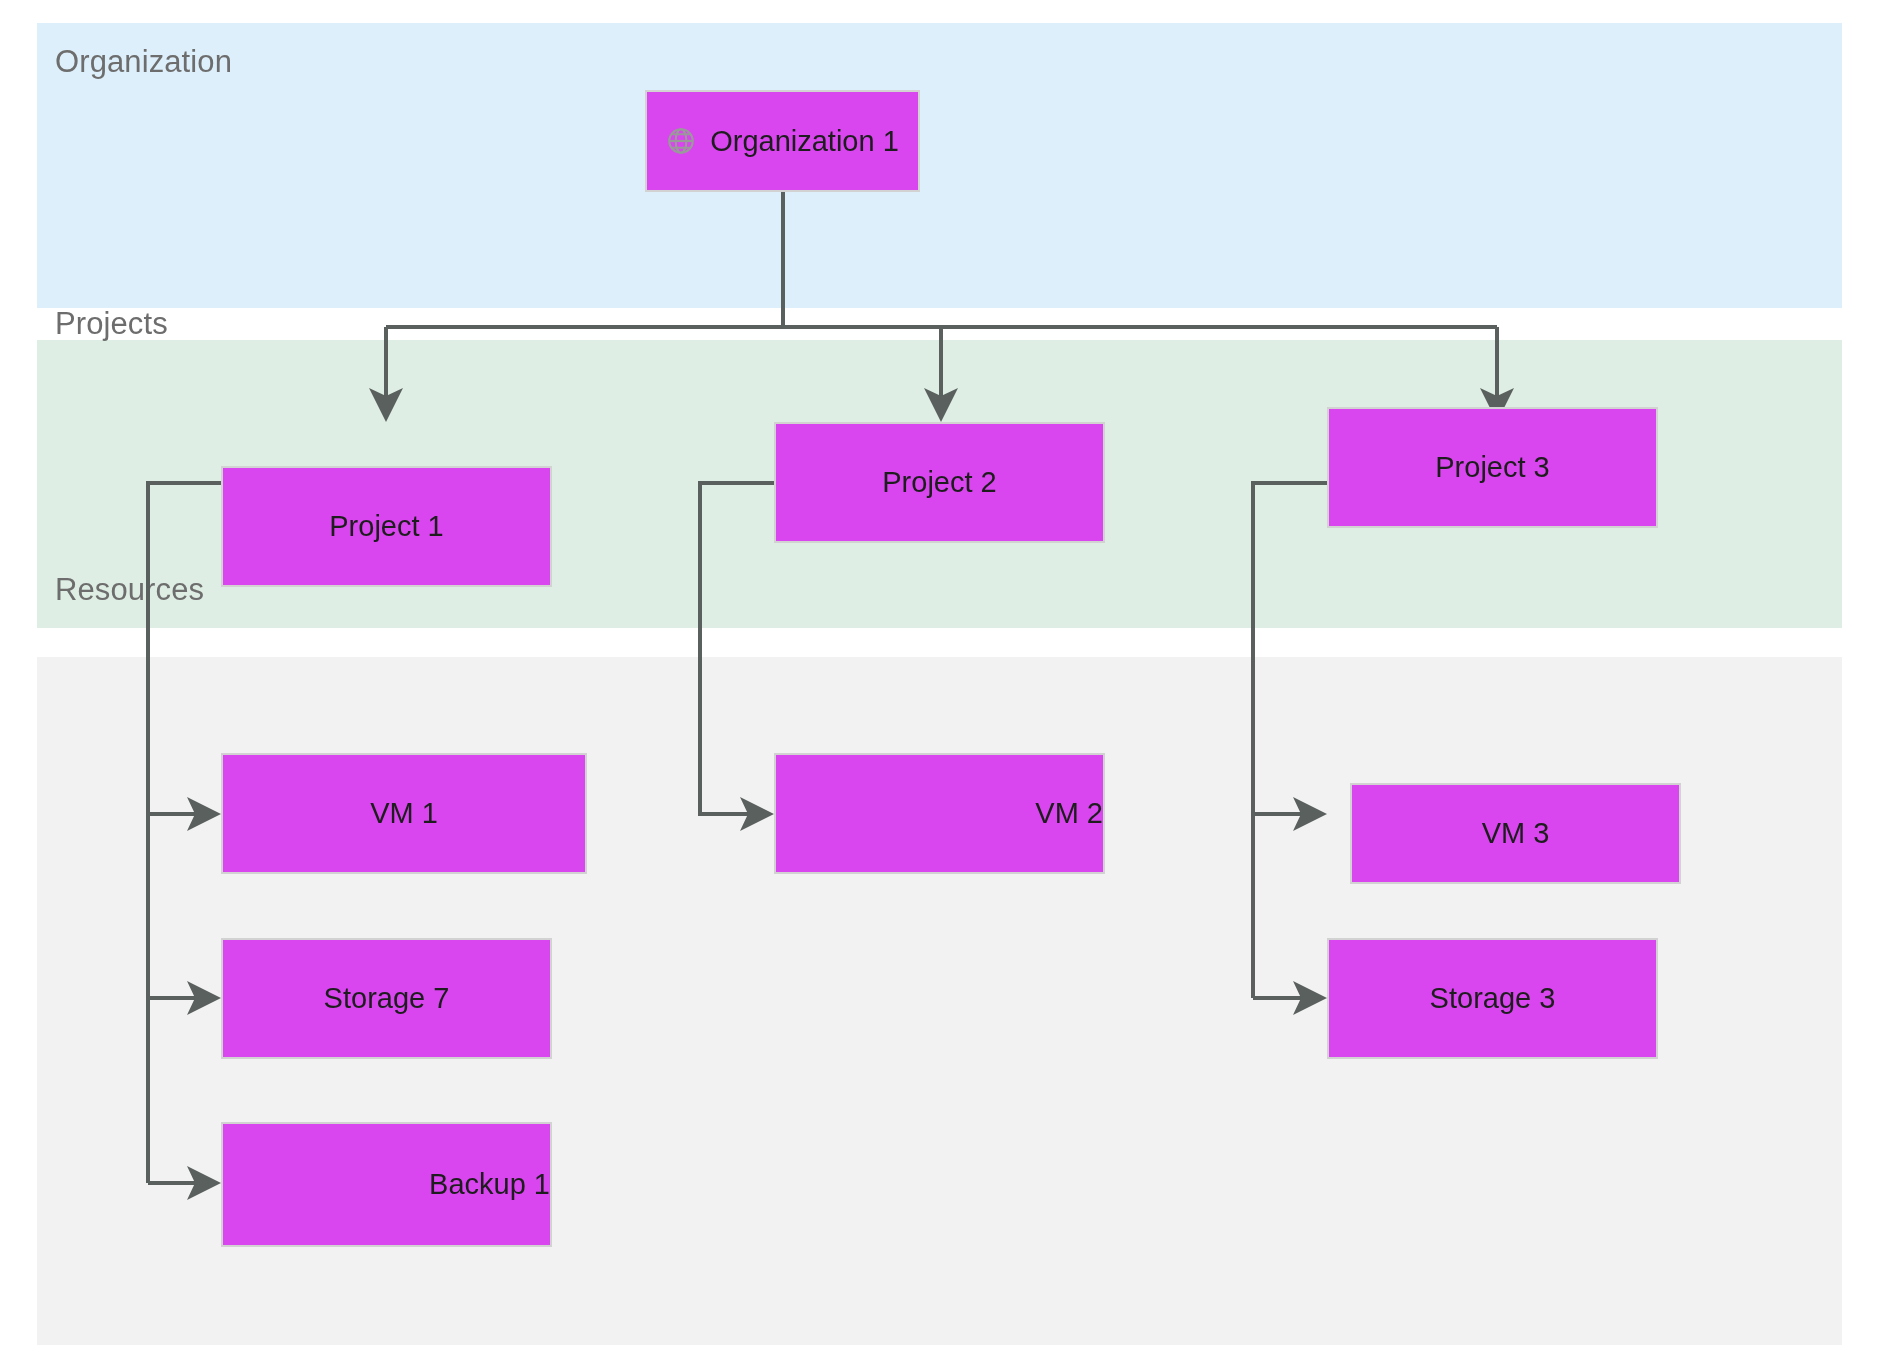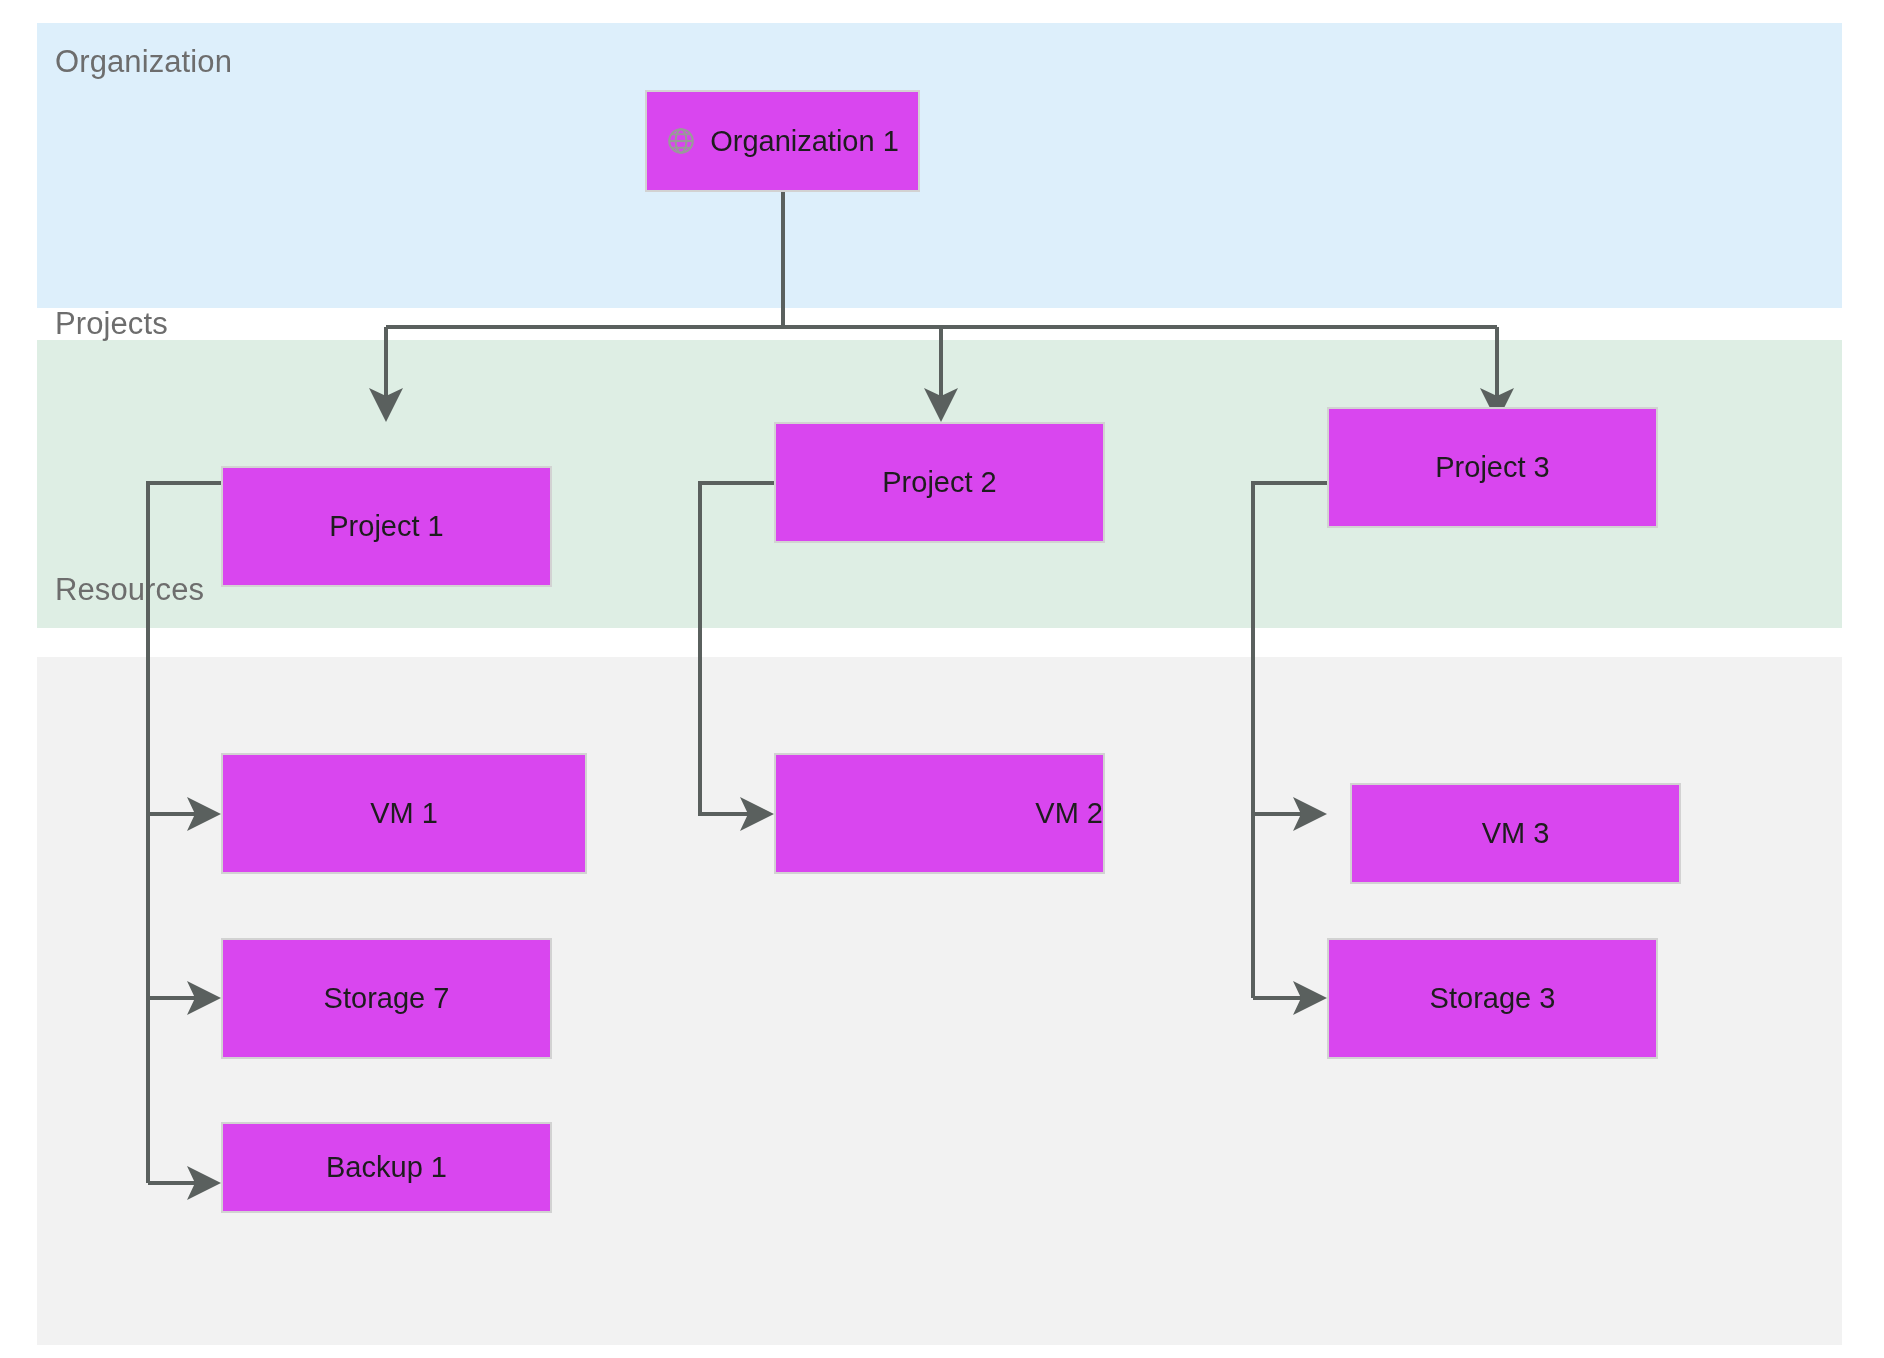--- a/index.html
+++ b/index.html
@@ -65,21 +65,21 @@
   .globe-icon { flex: 0 0 auto; display: block; }
 
   
   #node-project1 { left: 221px;  top: 422px; width: 331px; height: 121px; margin-top: 44px; }
   #node-project2 { left: 774px;  top: 422px; width: 331px; height: 121px; }
   #node-project3 { left: 1327px; top: 407px; width: 331px; height: 121px; }
 
   
   #node-vm1      { left: 221px;  top: 753px;  width: 366px; height: 121px; }
   #node-storage1 { left: 221px;  top: 938px;  width: 331px; height: 121px; }
-  #node-backup1  { left: 221px;  top: 1122px; width: 331px; height: 91px; }
+  #node-backup1  { left: 221px;  top: 1122px; width: 331px; height: 125px; justify-content: flex-end; }
   #node-vm2      { left: 774px;  top: 753px;  width: 331px; height: 121px; justify-content: flex-end; }
   #node-vm3      { left: 1327px; top: 783px;  width: 331px; height: 101px; margin-left: 23px; }
   #node-storage3 { left: 1327px; top: 938px;  width: 331px; height: 121px; }
 
   
   #connectors {
     position: absolute;
     left: 0; top: 0;
     width: 1884px; height: 1358px;
     pointer-events: none;

